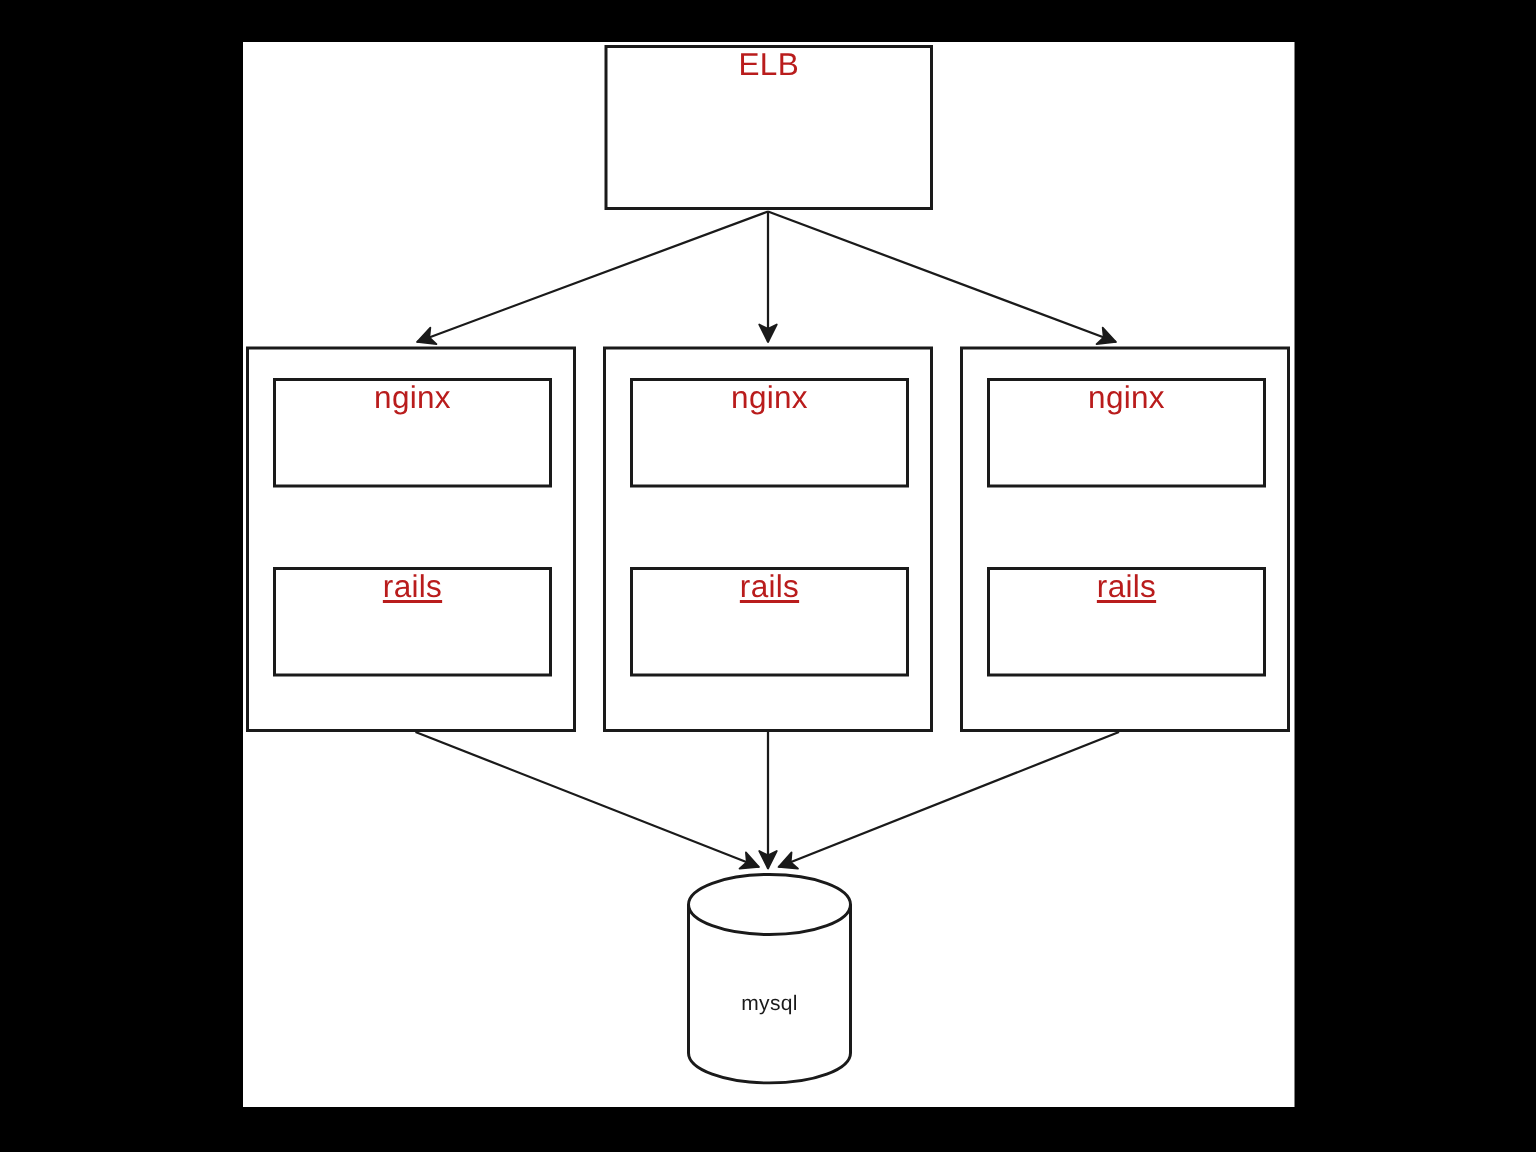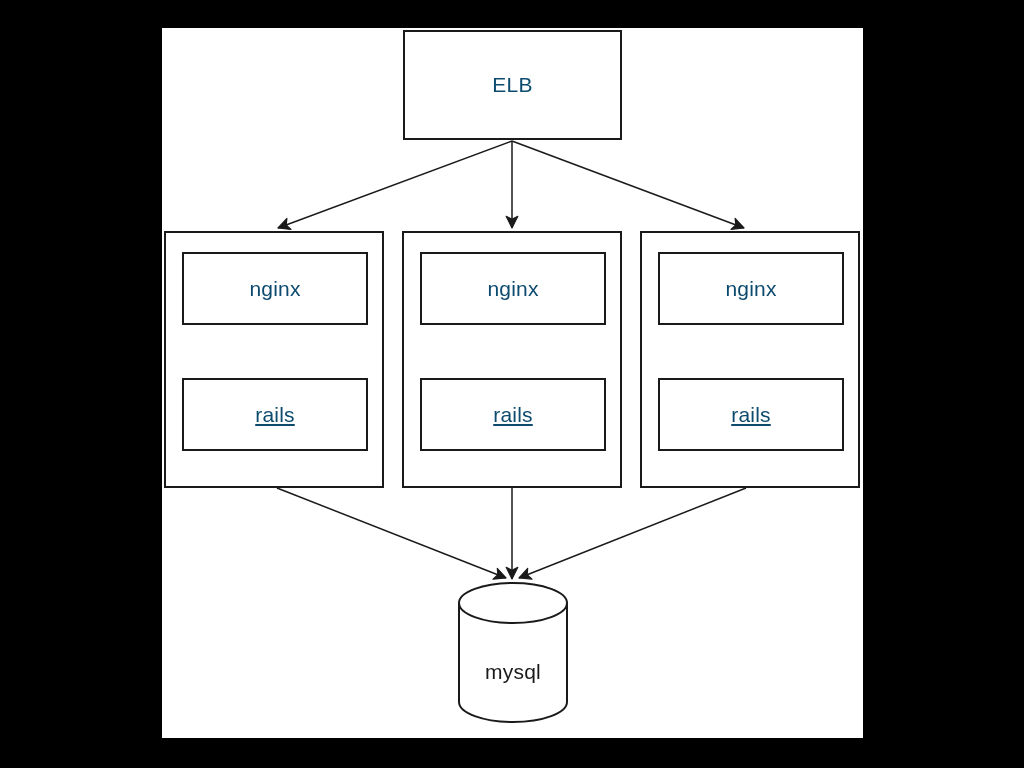--- a/index.html
+++ b/index.html
@@ -14,22 +14,22 @@
   .canvas {
     position:absolute; left:162px; top:28px;
     width:701px; height:710px;
     background:#ffffff;
   }
 
   .box {
     position:absolute;
     background:#ffffff;
     border:2px solid #1a1a1a;
-    display:flex; align-items:center; justify-content:center;
-    color:#0c4a6e;
+    display:flex; align-items:flex-start; justify-content:center;
+    color:#b91c1c;
     font-size:21px;
     letter-spacing:0.2px;
   }
   .elb { left:241px; top:2px; width:219px; height:110px; }
 
   .group {
     position:absolute; top:203px;
     width:220px; height:257px;
     border:2px solid #1a1a1a;
     background:#ffffff;
@@ -43,21 +43,21 @@
   .inner.rails { top:145px;text-decoration:underline; }
 
   .db {
     position:absolute; left:296px; top:554px;
     width:110px; height:141px;
   }
   .db svg { display:block; }
   .db-lbl {
     position:absolute; left:0; right:0; top:78px;
     text-align:center;
-    font-size:21px; color:#1a1a1a;
+    font-size:14px; color:#1a1a1a;
     letter-spacing:0.2px;
   }
 
   .edges {
     position:absolute; left:0; top:0;
     width:701px; height:710px;
     pointer-events:none;
   }
   .edges line { stroke:#1a1a1a; stroke-width:1.5; }
 </style>

